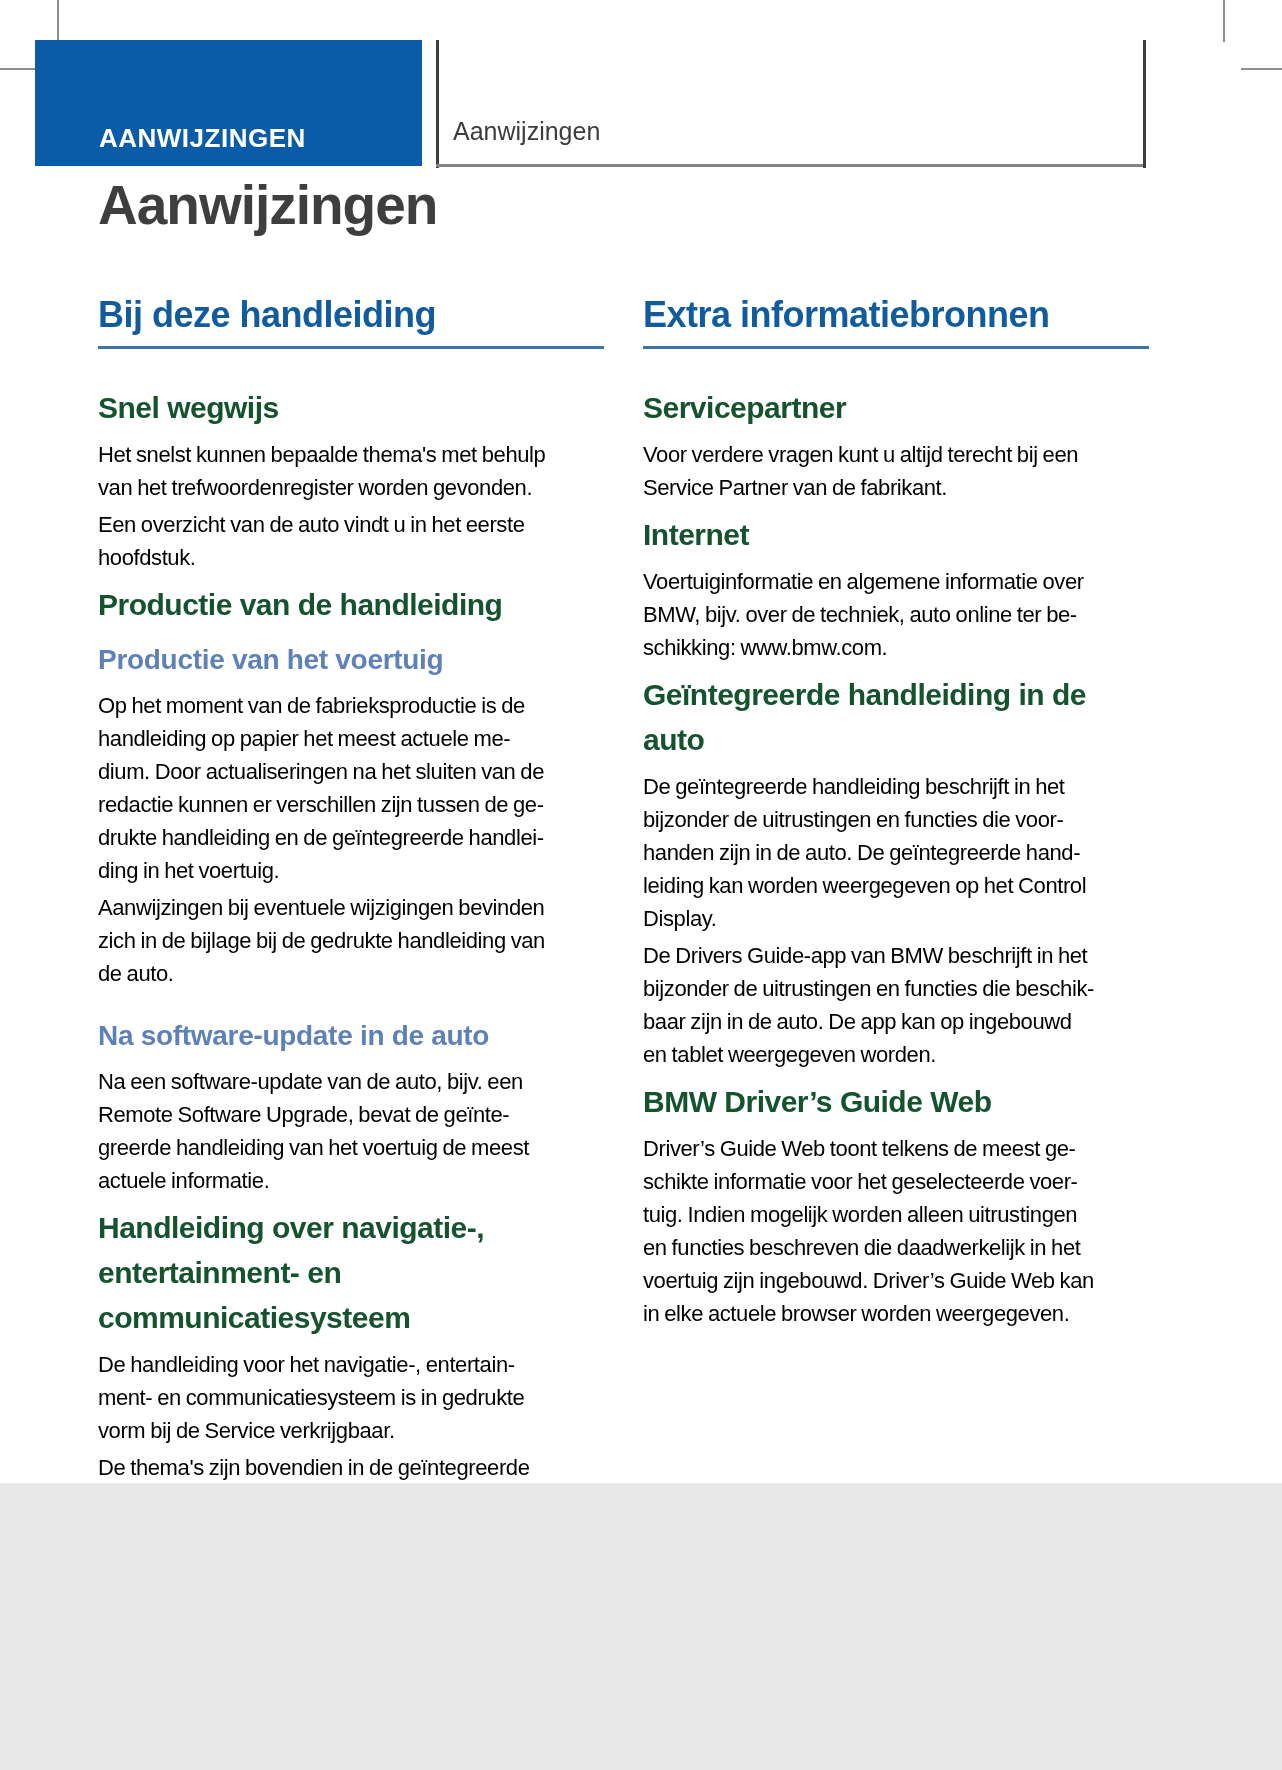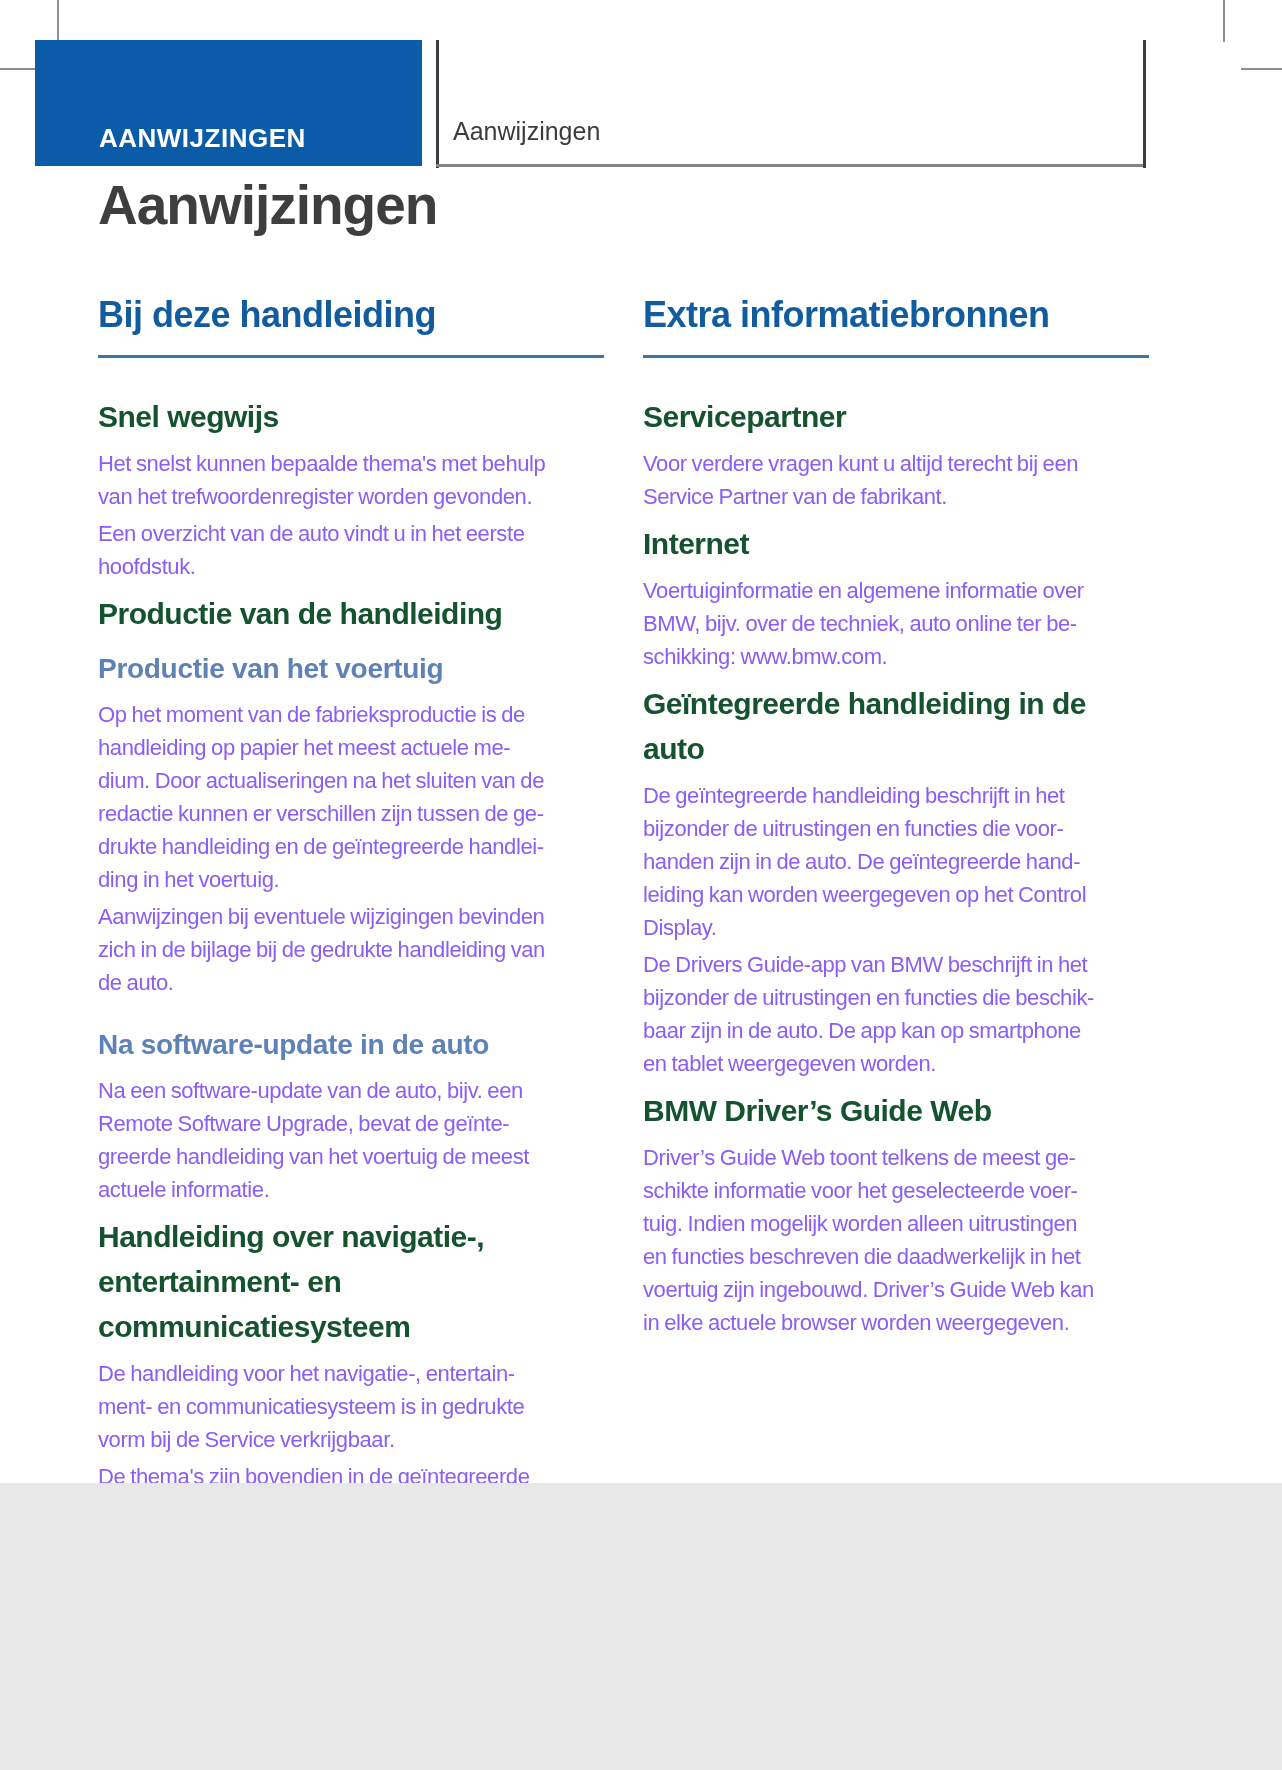--- a/index.html
+++ b/index.html
@@ -27,35 +27,35 @@
   }
   
   .content { position:absolute; left:98px; top:174px; width:1051px; }
   h1.page-title {
     margin:0 0 57px 0; font-size:55px; line-height:1.15; font-weight:bold;
     color:#3e3e3e; letter-spacing:-1px;
   }
   .cols { display:flex; gap:39px; align-items:flex-start; }
   .col { width:506px; }
   .col h2 {
-    margin:0 0 36px 0; padding-bottom:19px; border-bottom:3px solid #3f74a6;
+    margin:0 0 36px 0; padding-bottom:10px; border-bottom:3px solid #3f74a6;
     font-size:36px; line-height:1.15; color:#115c9e; letter-spacing:-0.5px; font-weight:bold;
     white-space:pre-line;
   }
   .col h3 {
     margin:8px 0 8px 0; font-size:30px; line-height:45px; color:#14532d;
     letter-spacing:-0.5px; font-weight:bold; white-space:pre-line;
   }
   .col h4 {
     margin:29px 0 12px 0; font-size:28px; line-height:34px; color:#5e82b8;
     letter-spacing:-0.3px; font-weight:bold; white-space:pre-line;
   }
   .col h3 + h4 { margin-top:16px; }
   .col p {
-    margin:0 0 4px 0; font-size:22px; line-height:33px; color:#8b5cf6;
+    margin:0 0 4px 0; font-size:22px; line-height:33px; color:#000000;
     letter-spacing:-0.4px; word-spacing:-0.8px; white-space:pre-line;
   }
   
   .page-number {
     position:absolute; left:100px; top:1638px; font-size:30px; line-height:34px;
     font-weight:bold; color:#3b3b3b;
   }
   .footer-line { position:absolute; left:175px; top:1671px; width:970px; height:3px; background:#618a9e; }
 </style>
 </head>
@@ -126,21 +126,21 @@
 schikking: www.bmw.com.</p>
           <h3>Geïntegreerde handleiding in de
 auto</h3>
           <p>De geïntegreerde handleiding beschrijft in het
 bijzonder de uitrustingen en functies die voor-
 handen zijn in de auto. De geïntegreerde hand-
 leiding kan worden weergegeven op het Control
 Display.</p>
           <p>De Drivers Guide-app van BMW beschrijft in het
 bijzonder de uitrustingen en functies die beschik-
-baar zijn in de auto. De app kan op smartphone
+baar zijn in de auto. De app kan op ingebouwd
 en tablet weergegeven worden.</p>
           <h3>BMW Driver’s Guide Web</h3>
           <p>Driver’s Guide Web toont telkens de meest ge-
 schikte informatie voor het geselecteerde voer-
 tuig. Indien mogelijk worden alleen uitrustingen
 en functies beschreven die daadwerkelijk in het
 voertuig zijn ingebouwd. Driver’s Guide Web kan
 in elke actuele browser worden weergegeven.</p>
         </div>
     </div>

